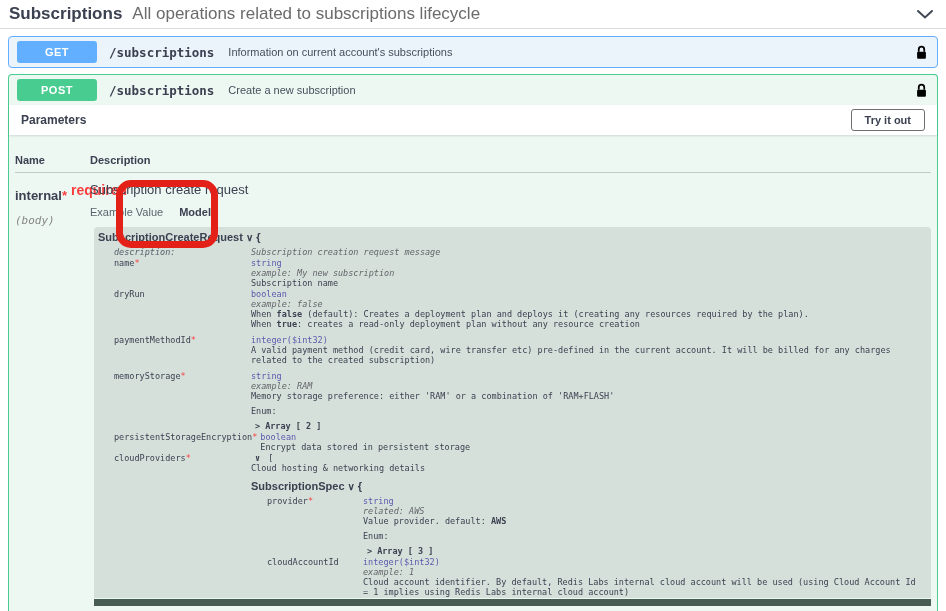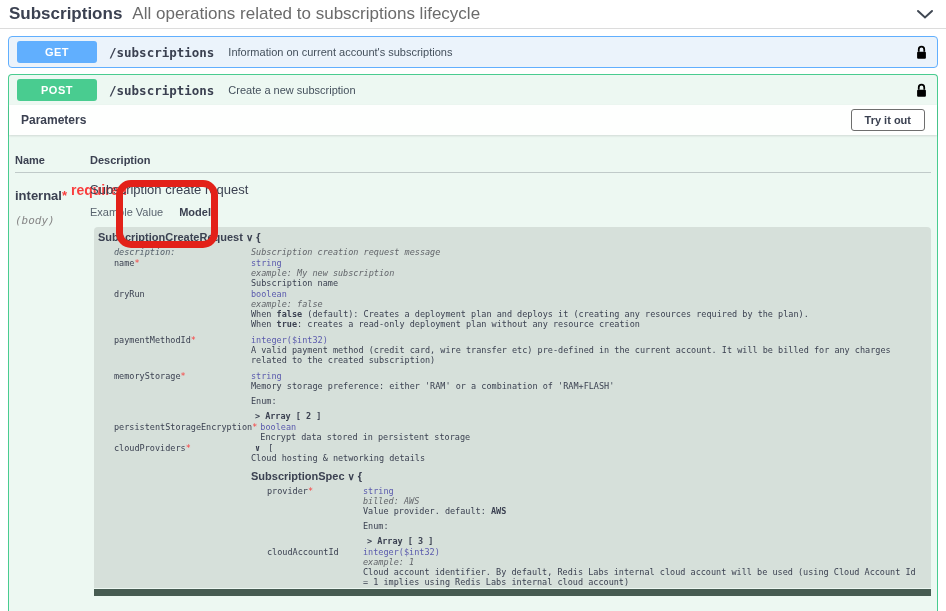--- a/index.html
+++ b/index.html
@@ -214,20 +214,21 @@
                   <div class="m-val">
                     <div class="m-line k-type"><span>integer($int32)</span></div>
                     <div class="m-line k-desc"><span>A valid payment method (credit card, wire transfer etc) pre-defined in the current account. It will be billed for any charges related to the created subscription)</span></div>
                     <div class="m-line k-gap"></div>
                   </div>
                 </div>
                 <div class="m-row">
                   <span class="m-name"><span>memoryStorage</span><span class="req-star">*</span></span>
                   <div class="m-val">
                     <div class="m-line k-type"><span>string</span></div>
+                    <div class="m-line k-example"><span>example: RAM</span></div>
                     <div class="m-line k-desc"><span>Memory storage preference: either 'RAM' or a combination of 'RAM+FLASH'</span></div>
                     <div class="m-line k-gap"></div>
                     <div class="m-line k-enum"><span>Enum:</span></div>
                     <div class="m-line k-gap"></div>
                     <div class="m-line k-array"><span class="gt">&gt;</span><span>Array [ 2 ]</span></div>
                   </div>
                 </div>
                 <div class="m-row">
                   <span class="m-name"><span>persistentStorageEncryption</span><span class="req-star">*</span></span>
                   <div class="m-val">
@@ -241,21 +242,21 @@
                     <div class="m-line k-bracket"><span class="chev">∨</span><span> [</span></div>
                     <div class="m-line k-desc"><span>Cloud hosting &amp; networking details</span></div>
                     <div class="m-line k-gap"></div>
                     <div class="m-nested">
                       <div class="m-title"><span>SubscriptionSpec</span><span class="chev">∨</span><span>{</span></div>
                       <div class="m-props">
                         <div class="m-row">
                           <span class="m-name"><span>provider</span><span class="req-star">*</span></span>
                           <div class="m-val">
                             <div class="m-line k-type"><span>string</span></div>
-                            <div class="m-line k-example"><span>billed: AWS</span></div>
+                            <div class="m-line k-example"><span>related: AWS</span></div>
                             <div class="m-line k-desc"><span>Value provider. default: </span><span class="b">AWS</span></div>
                             <div class="m-line k-gap"></div>
                             <div class="m-line k-enum"><span>Enum:</span></div>
                             <div class="m-line k-gap"></div>
                             <div class="m-line k-array"><span class="gt">&gt;</span><span>Array [ 3 ]</span></div>
                           </div>
                         </div>
                         <div class="m-row">
                           <span class="m-name"><span>cloudAccountId</span></span>
                           <div class="m-val">

